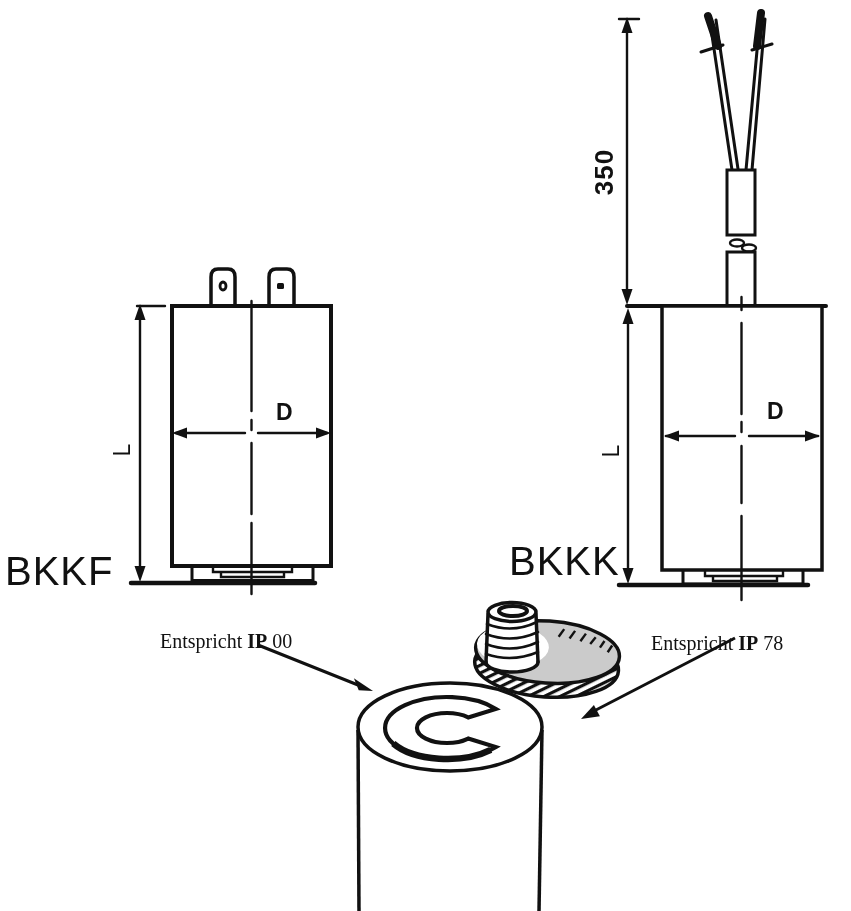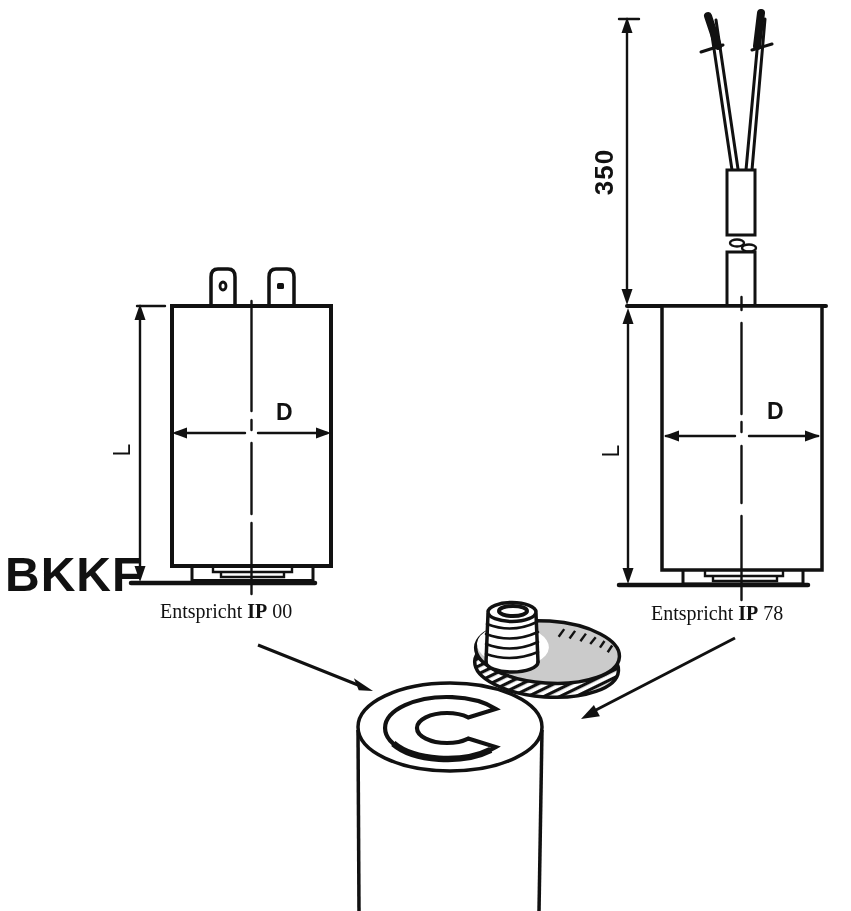--- a/index.html
+++ b/index.html
@@ -2,22 +2,22 @@
 <html><head>
 <meta charset="utf-8">
 <style>
   html,body{margin:0;padding:0;background:#ffffff;}
   .canvas{
     position:relative;width:851px;height:911px;background:#ffffff;
     overflow:hidden;font-family:"Liberation Sans",sans-serif;color:#111111;
   }
   .canvas svg{position:absolute;left:0;top:0;}
   .lbl{position:absolute;line-height:1;white-space:nowrap;color:#111111;}
-  .model{font-size:48px;font-weight:700;letter-spacing:1px;}
-  .caption{font-family:"Liberation Serif",serif;font-size:20px;}
+  .model{font-size:40px;font-weight:400;letter-spacing:1px;}
+  .caption{font-family:"Liberation Serif",serif;font-size:20px;margin-top:30px;}
   .caption .ip{font-weight:700;}
   .dimD{font-size:23px;font-weight:700;}
   .rot{transform:translate(-50%,-50%) rotate(-90deg);}
   .dimL{font-size:23px;font-weight:500;}
   .dim350{font-size:26px;font-weight:600;letter-spacing:1px;}
 </style>
 </head>
 <body>
 
 <div class="canvas">
@@ -163,20 +163,21 @@
       <polygon points="373,691 353.9,678.3 358.7,690.3" fill="#111111" stroke="none"></polygon>
     </g>
     <g stroke="#111111">
       <line x1="735" y1="638" x2="594" y2="711" stroke-width="3"></line>
       <polygon points="581,719 593.9,704.9 599.9,716.3" fill="#111111" stroke="none"></polygon>
     </g>
   </svg>
 
   <div class="lbl model" style="left:5px;top:551px;">BKKF</div>
 
+  <div class="lbl model" style="left:509px;top:541px;">BKKK</div>
 
   <div class="lbl caption" style="left:160px;top:601px;">
     <span>Entspricht</span>
     <span class="ip">IP</span>
     <span>00</span>
   </div>
 
   <div class="lbl caption" style="left:651px;top:603px;">
     <span>Entspricht</span>
     <span class="ip">IP</span>

